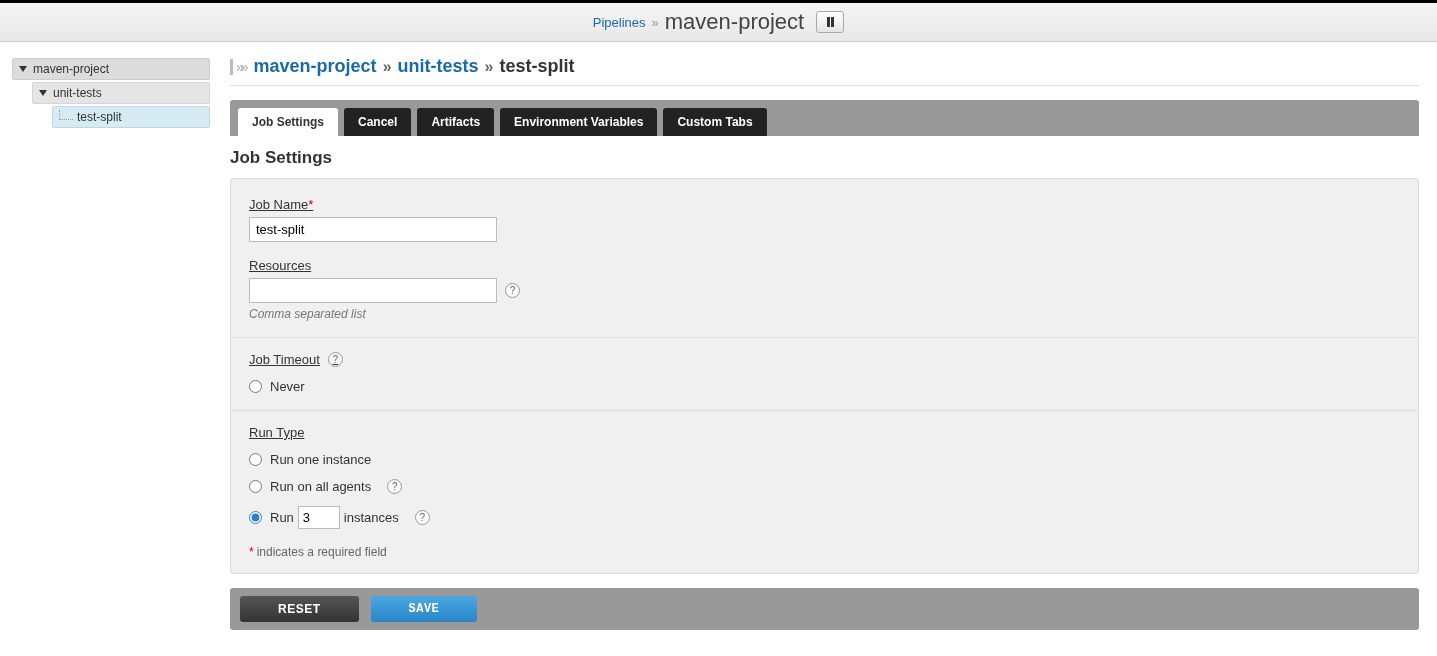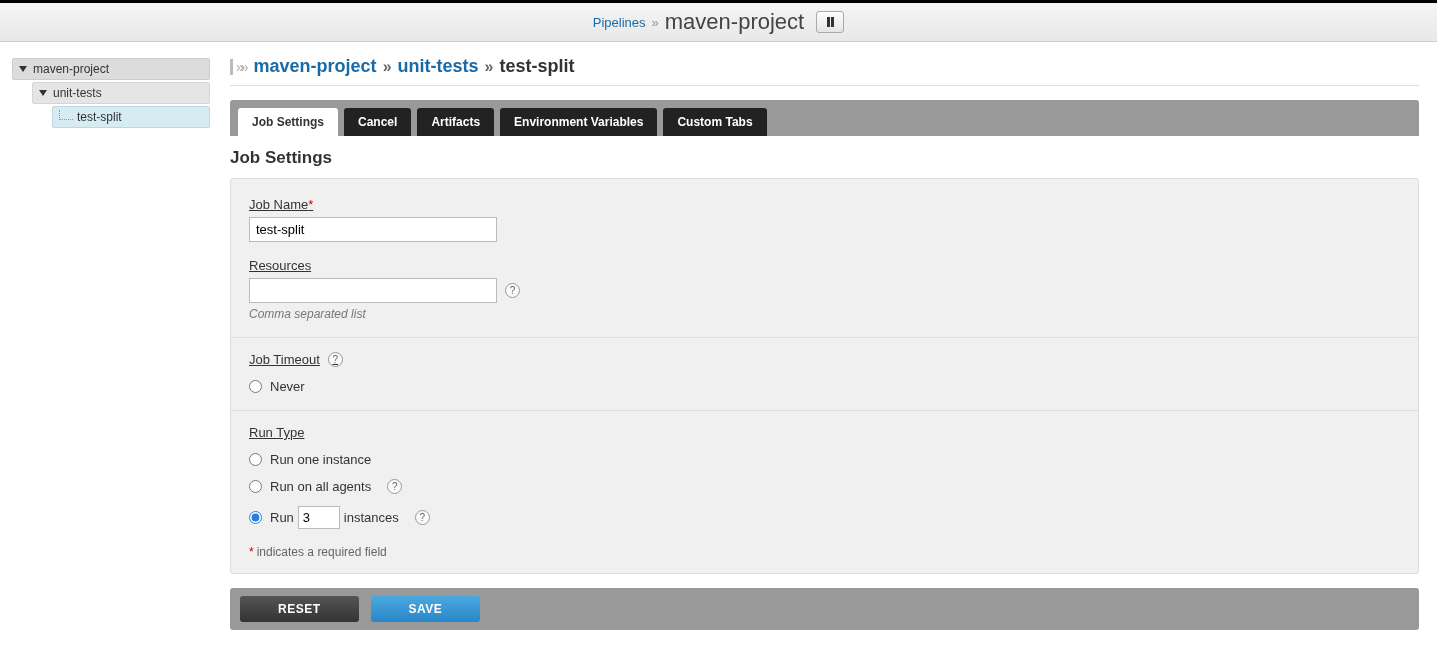--- a/index.html
+++ b/index.html
@@ -152,21 +152,21 @@
   padding: 6px 38px;
   border: none;
   border-radius: 3px;
   font-size: 12px;
   font-weight: bold;
   color: #fff;
   cursor: pointer;
   letter-spacing: 0.5px;
 }
 .btn-reset { background: linear-gradient(#555,#333); }
-.btn-save { background: linear-gradient(#4aa8e0,#2a86c8); }
+.btn-save { background: linear-gradient(#4aa8e0,#2a86c8); font-family: Liberation Mono, monospace; }
 </style>
 </head>
 <body>
 
 <div class="top-border"></div>
 
 <div class="header-bar">
   <span class="crumb-link">Pipelines</span>
   <span class="sep">»</span>
   <span class="crumb-current">maven-project</span>

